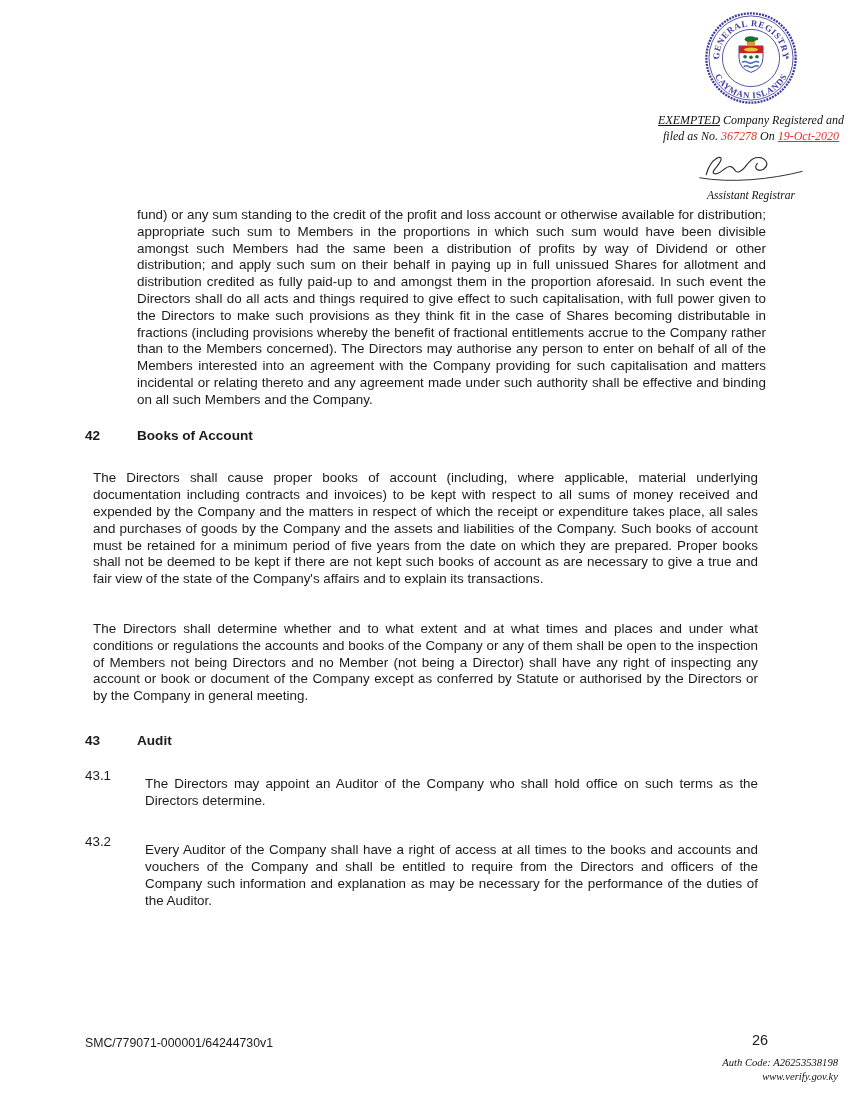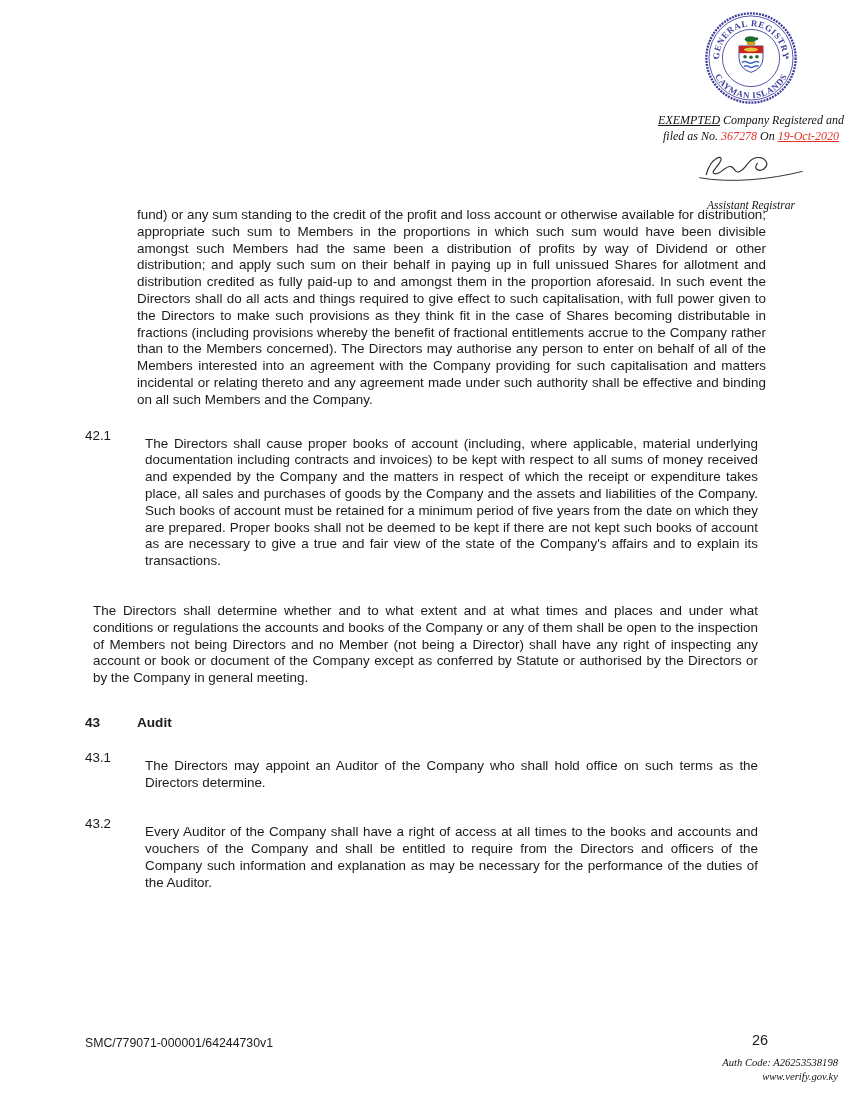--- a/index.html
+++ b/index.html
@@ -9,21 +9,21 @@
   }
 
   
   .stamp { position:absolute; left:652px; top:10px; width:198px; text-align:center; }
   .seal-svg { display:block; margin:0 auto 7px auto; width:96px; height:96px; }
   .stamp-line { font-family:"Liberation Serif", serif; font-style:italic; font-size:12px; line-height:15.5px; color:#111; white-space:nowrap; }
   .exempted { font-weight:normal; text-decoration:underline; }
   .red-text { color:#e03228; }
   .red-underline { color:#e03228; text-decoration:underline; }
   .signature-svg { display:block; width:112px; height:36px; margin:5px auto 0 auto; }
-  .sig-title { font-family:"Liberation Serif", serif; font-style:italic; font-size:11.5px; color:#111; margin-top:14px; }
+  .sig-title { font-family:"Liberation Serif", serif; font-style:italic; font-size:11.5px; color:#111; margin-top:4px; }
 
   
   .content { position:absolute; left:85px; top:207px; width:681px; font-size:13.4px; line-height:16.8px; text-align:justify; }
   .intro-para { margin:0 0 19px 0; padding-left:52px; }
   .heading-row { display:flex; font-weight:bold; text-align:left; margin:2px 0 18px 0; font-size:13.6px; }
   .num-col { flex:0 0 52px; }
   .clause-row { display:flex; margin:0 0 17px 0; }
   .clause-row p { margin:8px; flex:1; }
   .section-gap { margin-top:20px; }
 
@@ -87,23 +87,26 @@
       <path d="M14,32 C20,10 36,6 32,15 C29,22 18,30 25,31 C33,32 38,20 45,22 C51,24 49,31 56,28 C64,25 66,13 76,11 C88,9 94,19 86,25 C80,29 72,25 78,18" fill="none" stroke="#2a2a2a" stroke-width="1.4" stroke-linecap="round"></path>
       <path d="M6,36 C45,43 95,38 134,28" fill="none" stroke="#2a2a2a" stroke-width="1.2" stroke-linecap="round"></path>
     </svg>
     <div class="sig-title">Assistant Registrar</div>
   </div>
 
   <div class="content">
 
     <p class="intro-para">fund) or any sum standing to the credit of the profit and loss account or otherwise available for distribution; appropriate such sum to Members in the proportions in which such sum would have been divisible amongst such Members had the same been a distribution of profits by way of Dividend or other distribution; and apply such sum on their behalf in paying up in full unissued Shares for allotment and distribution credited as fully paid-up to and amongst them in the proportion aforesaid.  In such event the Directors shall do all acts and things required to give effect to such capitalisation, with full power given to the Directors to make such provisions as they think fit in the case of Shares becoming distributable in fractions (including provisions whereby the benefit of fractional entitlements accrue to the Company rather than to the Members concerned).  The Directors may authorise any person to enter on behalf of all of the Members interested into an agreement with the Company providing for such capitalisation and matters incidental or relating thereto and any agreement made under such authority shall be effective and binding on all such Members and the Company.</p>
 
+    <div class="heading-row">
+      <span class="num-col">42</span>
+      <span>Books of Account</span>
+    </div>
 
     <div class="clause-row">
-      <span class="num-col">42.1</span>
       <p>The Directors shall cause proper books of account (including, where applicable, material underlying documentation including contracts and invoices) to be kept with respect to all sums of money received and expended by the Company and the matters in respect of which the receipt or expenditure takes place, all sales and purchases of goods by the Company and the assets and liabilities of the Company.  Such books of account must be retained for a minimum period of five years from the date on which they are prepared.  Proper books shall not be deemed to be kept if there are not kept such books of account as are necessary to give a true and fair view of the state of the Company's affairs and to explain its transactions.</p>
     </div>
 
     <div class="clause-row">
       <p>The Directors shall determine whether and to what extent and at what times and places and under what conditions or regulations the accounts and books of the Company or any of them shall be open to the inspection of Members not being Directors and no Member (not being a Director) shall have any right of inspecting any account or book or document of the Company except as conferred by Statute or authorised by the Directors or by the Company in general meeting.</p>
     </div>
 
 
     <div class="heading-row section-gap">
       <span class="num-col">43</span>

